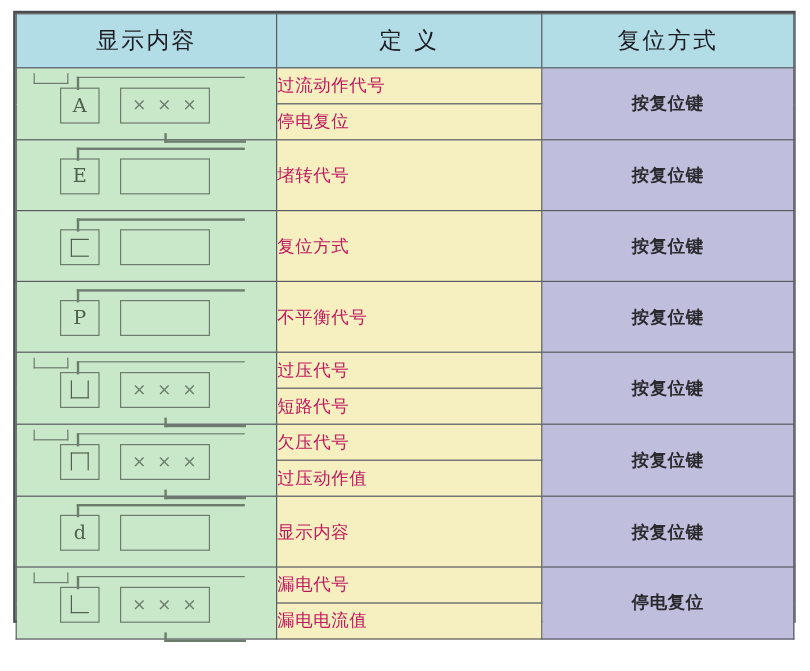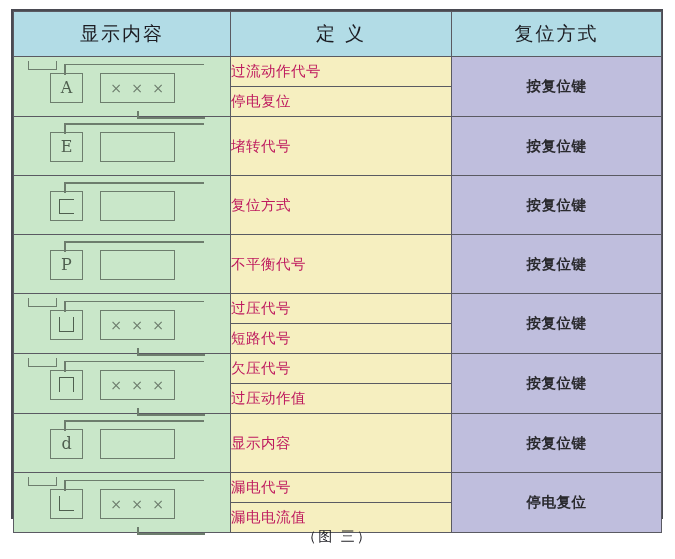--- a/index.html
+++ b/index.html
@@ -336,15 +336,14 @@
             <td class="def-cell half">漏电代号</td>
             <td class="reset-cell" rowspan="2">停电复位</td>
           </tr>
           <tr>
             <td class="def-cell half">漏电电流值</td>
           </tr>
         </tbody>
     </table>
   </div>
 
-  <div class="caption">（图 三）</div>
 
 </div>
 
 </body></html>

